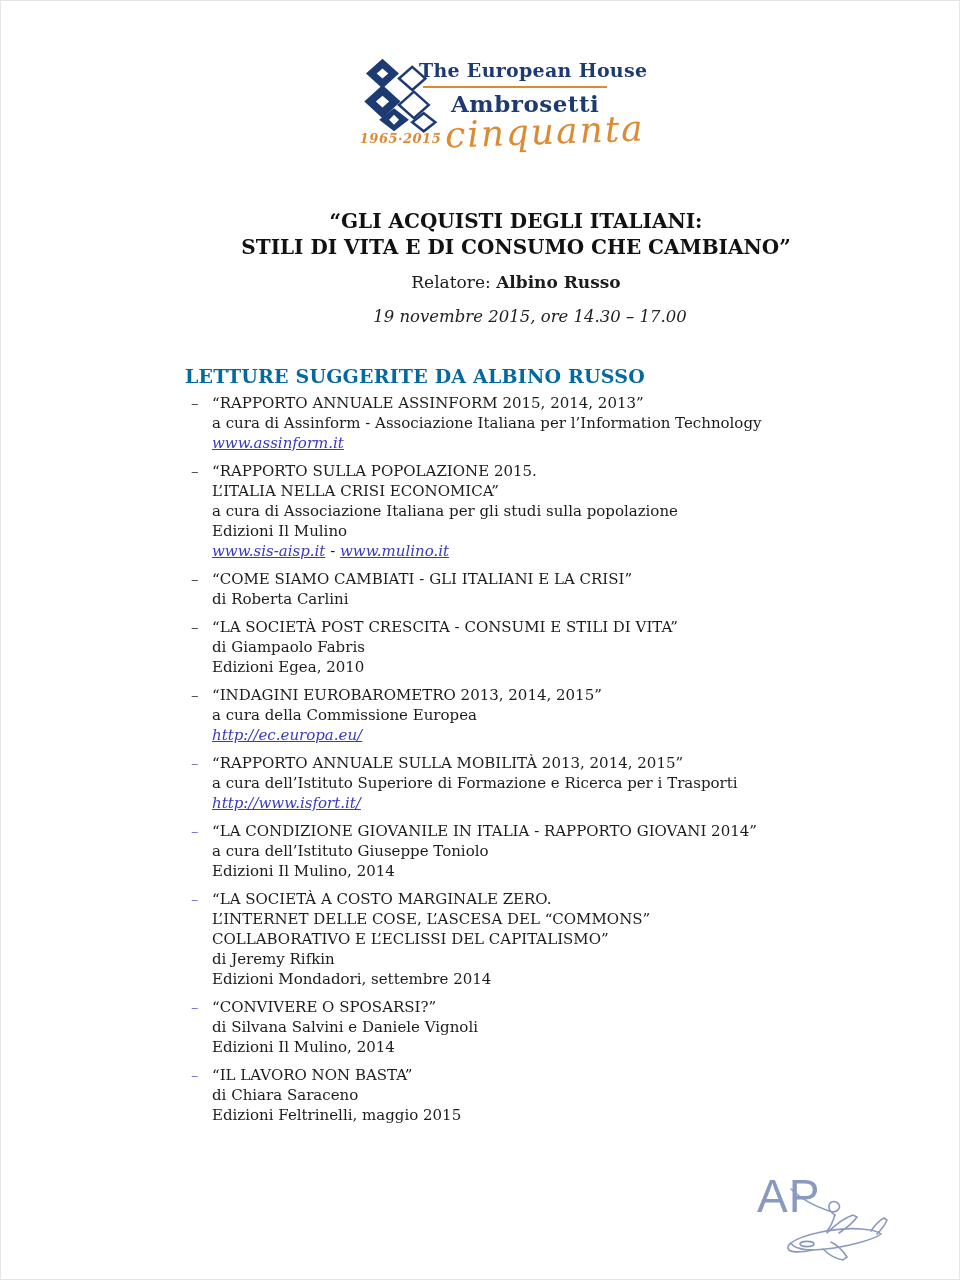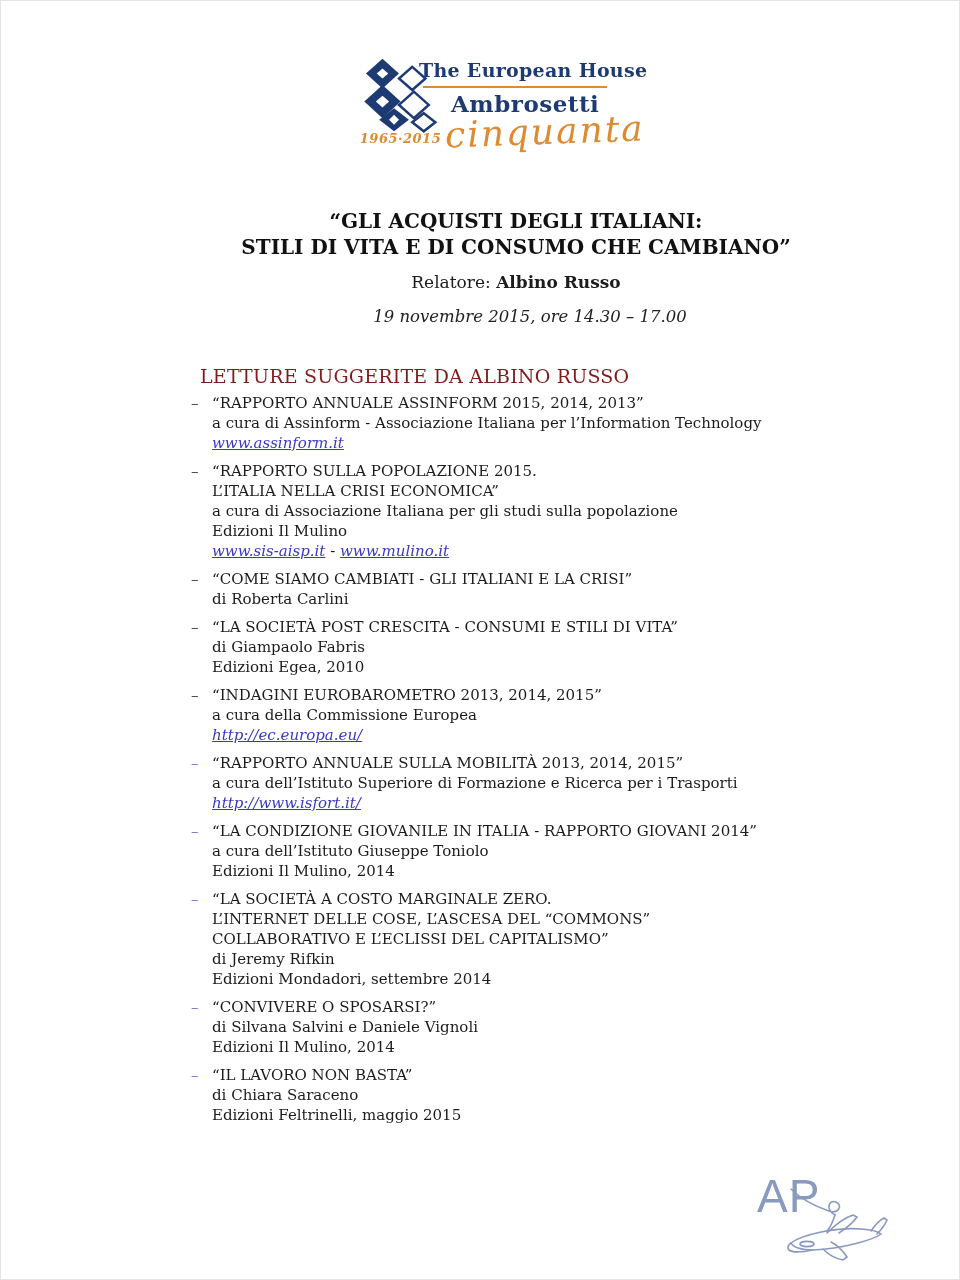--- a/index.html
+++ b/index.html
@@ -31,22 +31,22 @@
     font-family:"DejaVu Serif", cursive, serif;transform:rotate(-2deg);letter-spacing:2px;
   }
   
   .title-block{position:absolute;top:207px;left:0;width:100%;text-align:center;margin-left:36px;}
   .doc-title{font-weight:bold;font-size:20px;line-height:26px;color:#111;}
   .relatore{margin-top:12px;font-size:17px;}
   .relatore b{font-weight:bold;text-align:right;}
   .date-line{margin-top:15px;font-style:italic;font-size:16.5px;color:#222;padding-left:28px;}
   
   .section-heading{
-    position:absolute;top:364px;left:199px;
-    font-weight:normal;font-size:19px;color:#7f1d1d;letter-spacing:0.2px;
+    position:absolute;top:364px;left:184px;
+    font-weight:bold;font-size:19px;color:#0369a1;letter-spacing:0.2px;
   }
   .list{position:absolute;top:392px;left:190px;width:660px;}
   .item{display:flex;margin-bottom:8px;}
   .dash{width:21px;flex:none;font-size:15px;line-height:20px;}
   .lines{flex:1;}
   .line{font-size:15px;line-height:20px;white-space:nowrap;}
   .doclink{color:var(--link,#3a3ac0);font-style:italic;text-decoration:underline;cursor:pointer;}
   
   .watermark{position:absolute;top:1152px;left:748px;width:140px;height:110px;}
   .wm-text{

